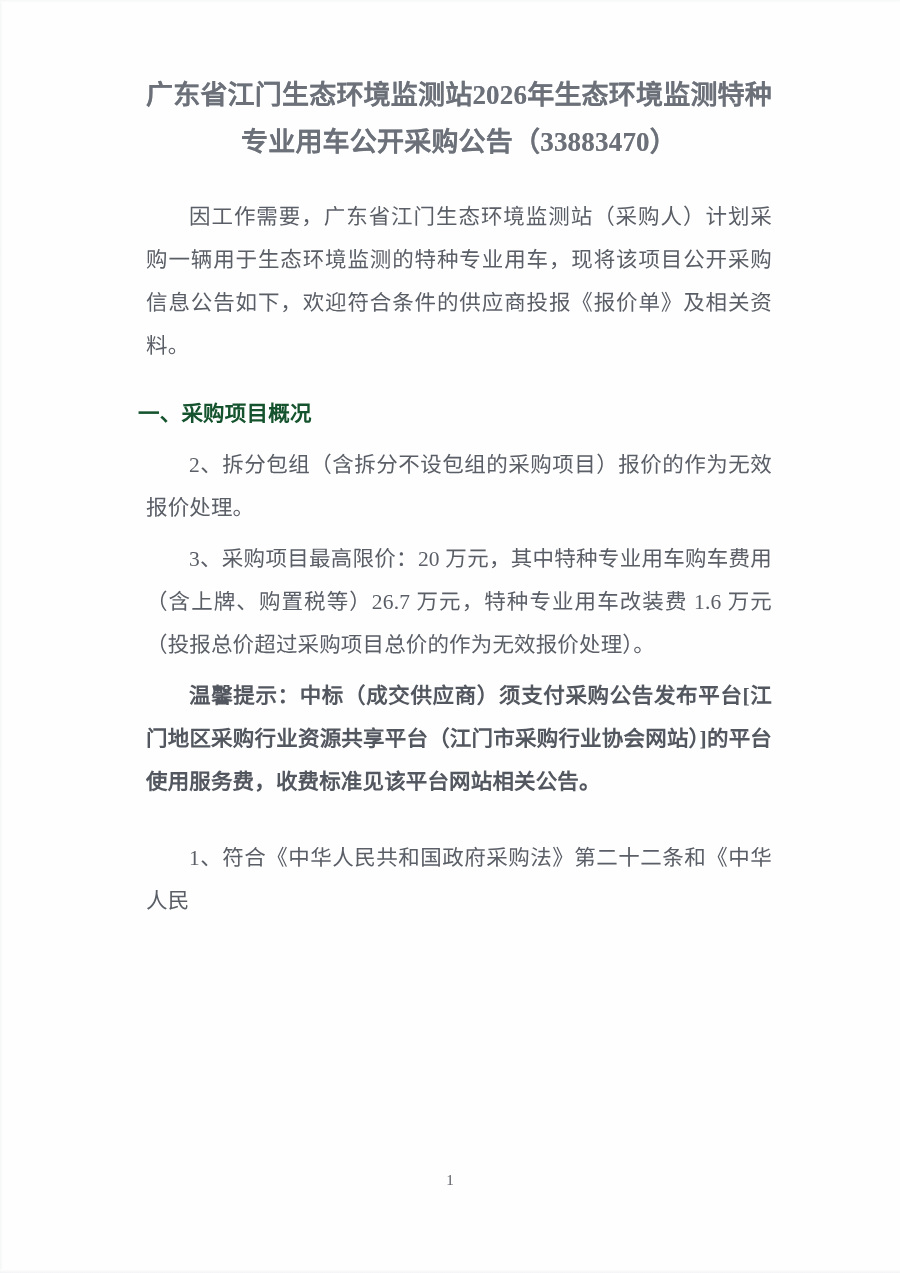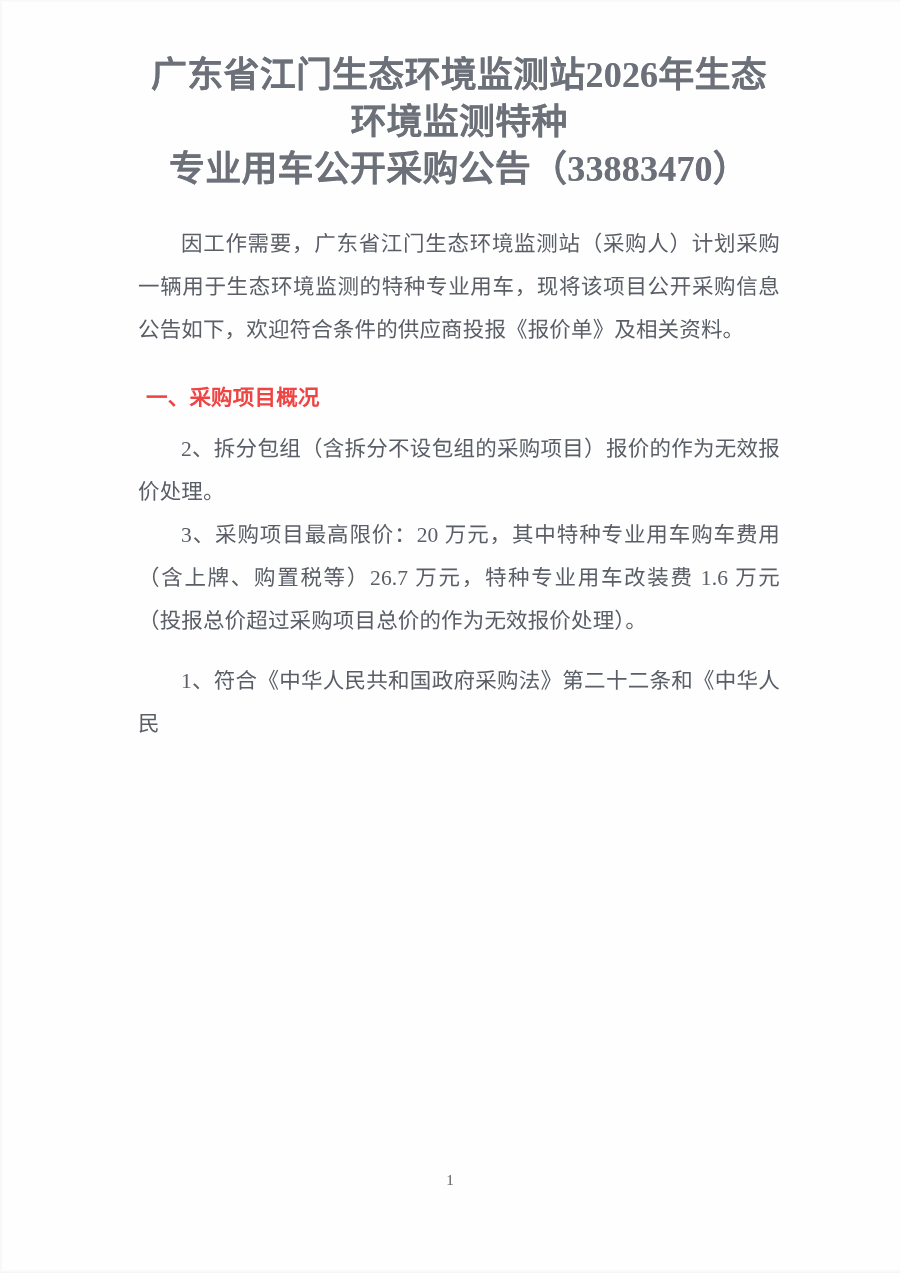--- a/index.html
+++ b/index.html
@@ -50,58 +50,58 @@
 
   .content {
     position: absolute;
     left: 138px;
     top: 0;
     width: 642px;
   }
 
   .doc-title {
     margin: 0;
-    padding-top: 52px;
+    padding-top: 72px;
     font-family: "Liberation Serif", "DejaVu Serif", serif;
-    font-size: 36px;
+    font-size: 27px;
     font-weight: bold;
     line-height: 47px;
     text-align: center;
     letter-spacing: .2px;
     color: #6b7079;
     text-shadow: 0 0 .6px rgba(90,96,106,.55);
   }
 
   .body-block {
     margin-top: 30px;
   }
 
   p.para {
-    margin: 0;
+    margin: 8px;
     font-size: 21.5px;
     line-height: 43px;
     text-align: justify;
     text-justify: inter-ideograph;
     text-indent: 2em;
     color: #5a5e66;
     letter-spacing: .15px;
   }
 
   p.para.emph {
     font-weight: bold;
     color: #53575f;
   }
 
   h2.section {
-    margin: 8px;
+    margin: 0;
     font-size: 21.5px;
     line-height: 43px;
     font-weight: bold;
     text-indent: 0;
-    color: #ef4444;
+    color: #14532d;
     letter-spacing: .2px;
   }
   .gap-md { height: 17px; }
 
   .page-number {
     position: absolute;
     left: 0;
     top: 1172px;
     width: 900px;
     text-align: center;
@@ -132,20 +132,21 @@
 
       <div class="gap-md"></div>
 
       <h2 class="section">一、采购项目概况</h2>
 
 
       <p class="para">2、拆分包组（含拆分不设包组的采购项目）报价的作为无效报价处理。</p>
 
       <p class="para">3、采购项目最高限价：20 万元，其中特种专业用车购车费用（含上牌、购置税等）26.7 万元，特种专业用车改装费 1.6 万元（投报总价超过采购项目总价的作为无效报价处理）。</p>
 
+      <p class="para emph">温馨提示：中标（成交供应商）须支付采购公告发布平台[江门地区采购行业资源共享平台（江门市采购行业协会网站）]的平台使用服务费，收费标准见该平台网站相关公告。</p>
 
 
       <div class="gap-md"></div>
 
 
       <p class="para">1、符合《中华人民共和国政府采购法》第二十二条和《中华人民</p>
 
     </div>
   </div>
 

